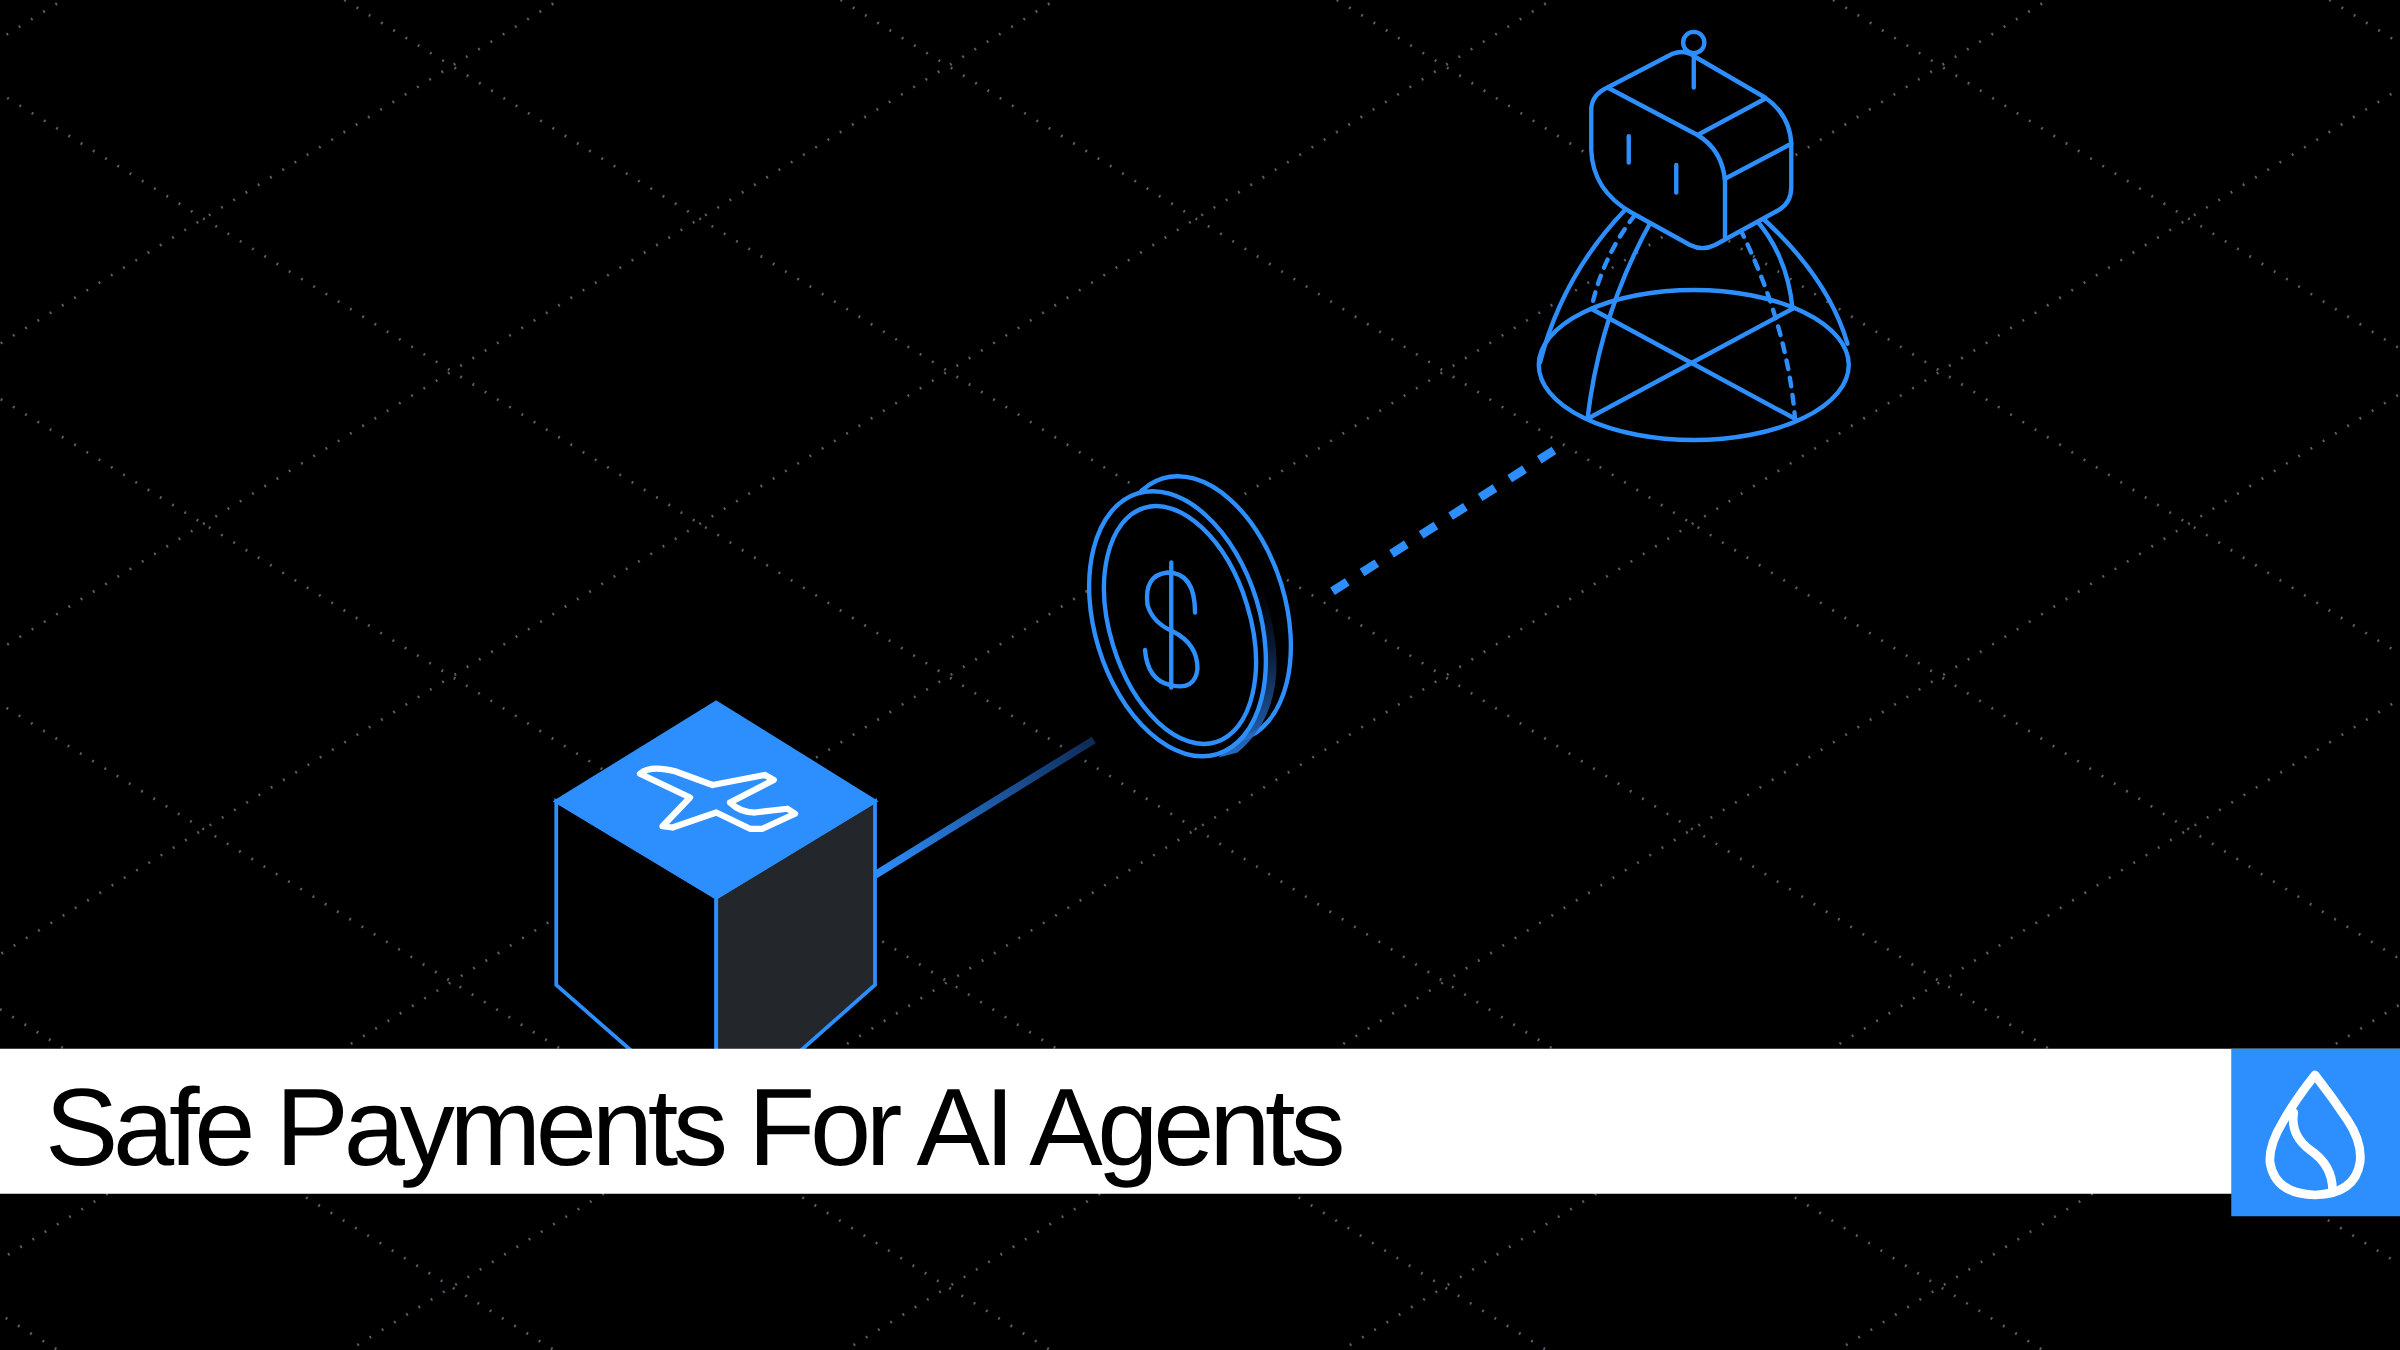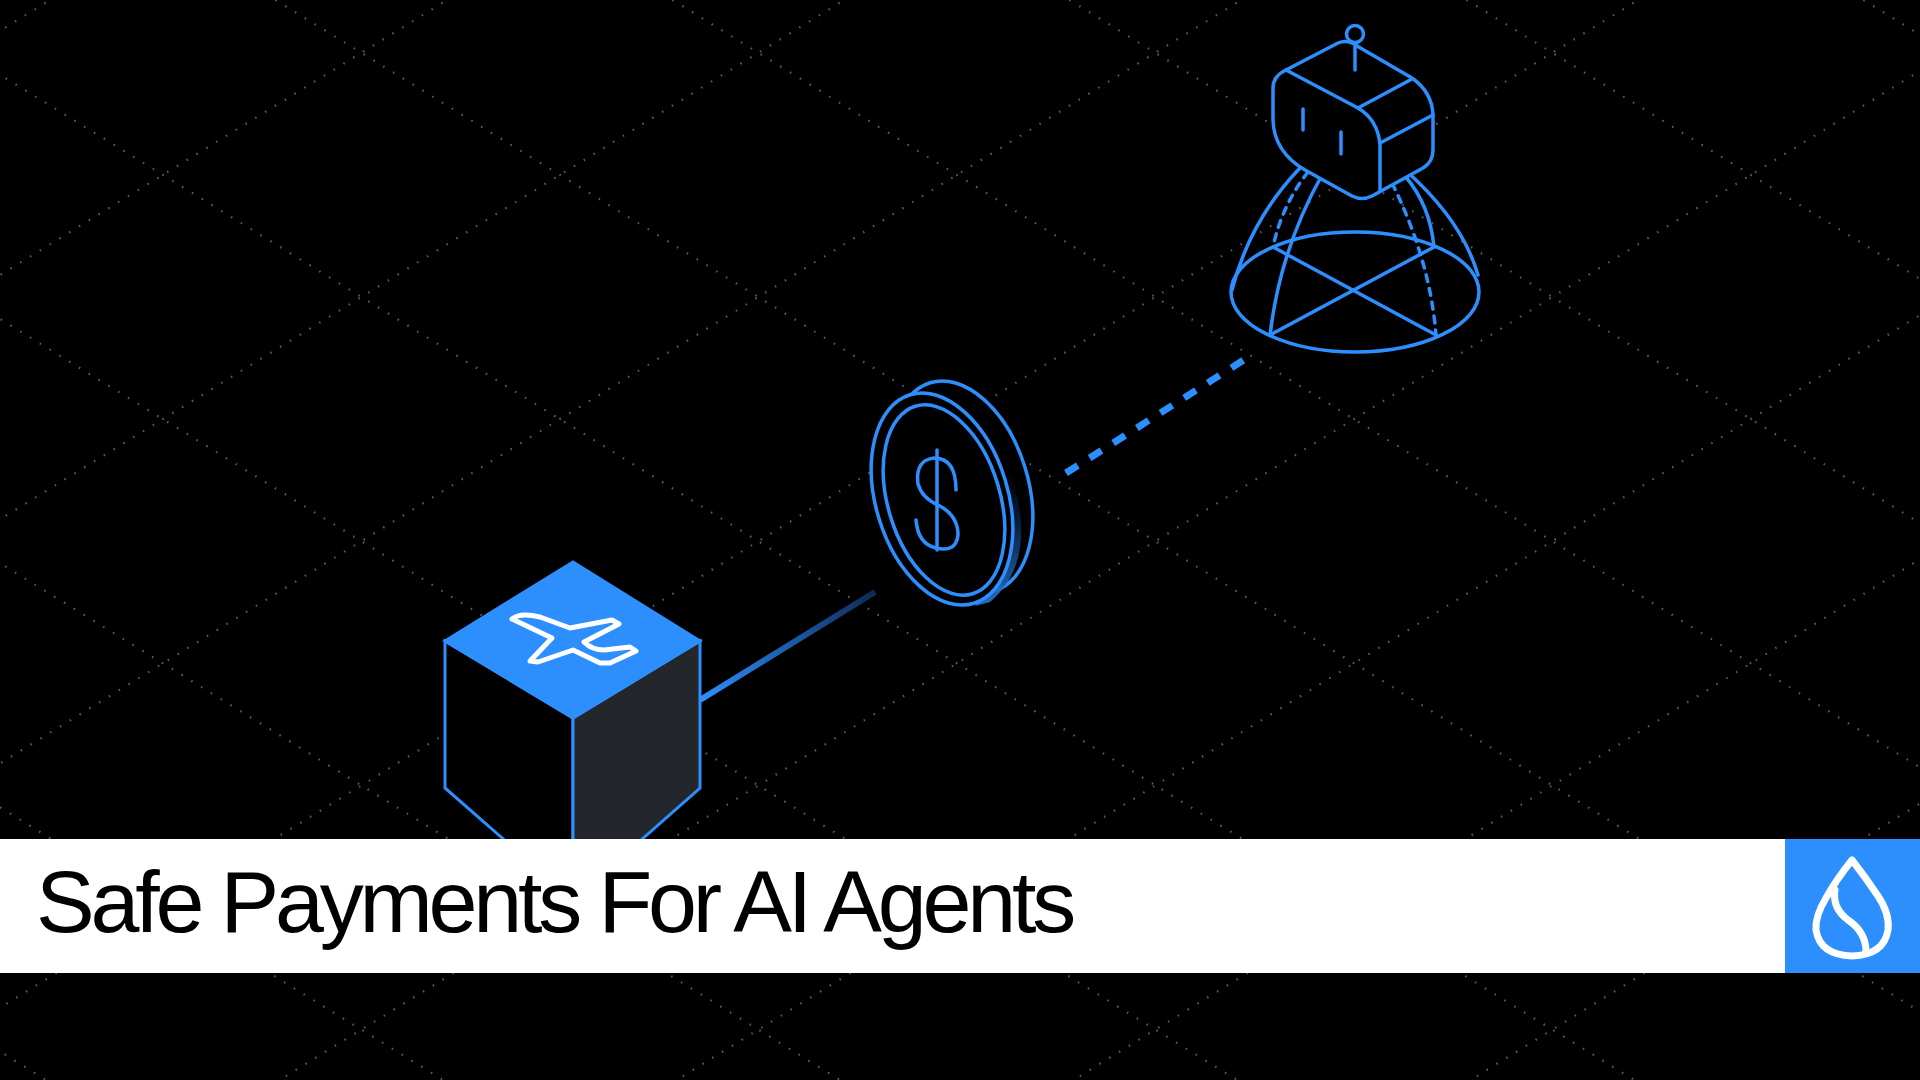--- a/index.html
+++ b/index.html
@@ -3,21 +3,21 @@
   <meta charset="utf-8">
   <style>
     html, body { margin: 0; padding: 0; }
     body {
       width: 1920px; height: 1080px; overflow: hidden;
       background: #000000; position: relative;
       font-family: "Liberation Sans", sans-serif;
     }
     .scene { position: absolute; left: 0; top: 0; width: 1920px; height: 1080px; }
     .banner {
-      position: absolute; left: 0; top: 839px; width: 1920px; height: 134px;
+      position: absolute; left: 0; top: 839px; width: 1920px; height: 116px;
       background: #ffffff;
     }
     .banner-title {
       position: absolute; left: 36px; top: 0; height: 134px; line-height: 134px;
       font-size: 88px; letter-spacing: -4.2px; color: #000000; white-space: nowrap;
       font-family: "Liberation Sans", sans-serif;
       margin-top: -4px;
     }
     .logo-box {
       position: absolute; left: 1785px; top: 839px; width: 135px; height: 134px;

